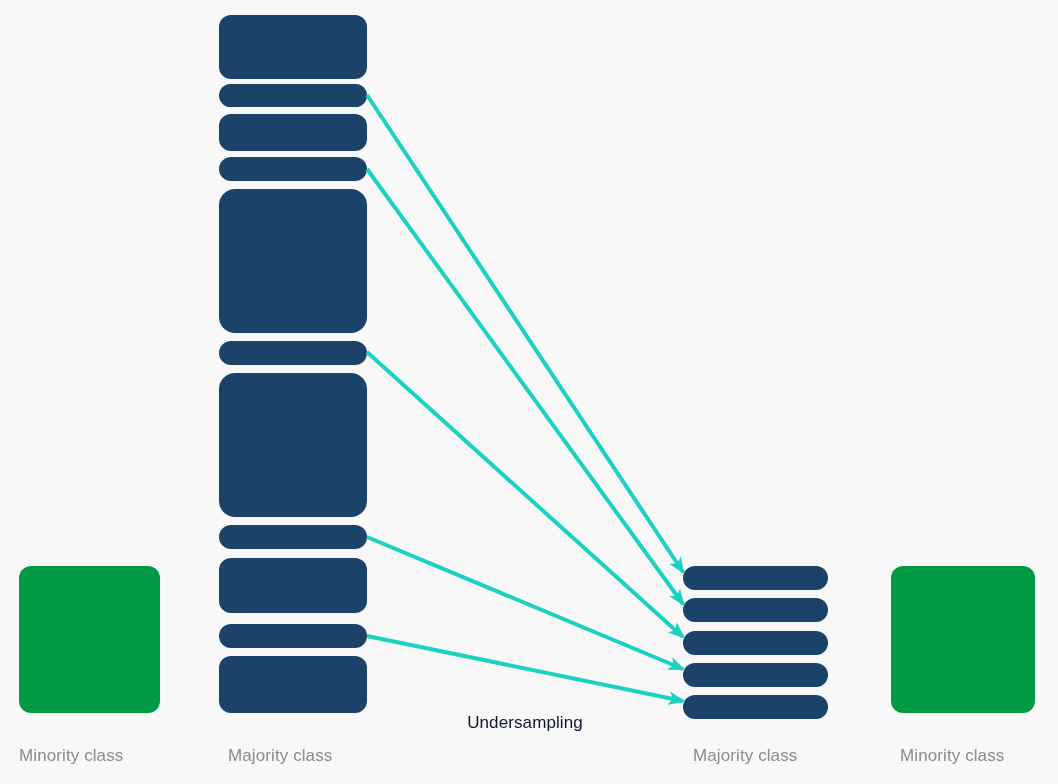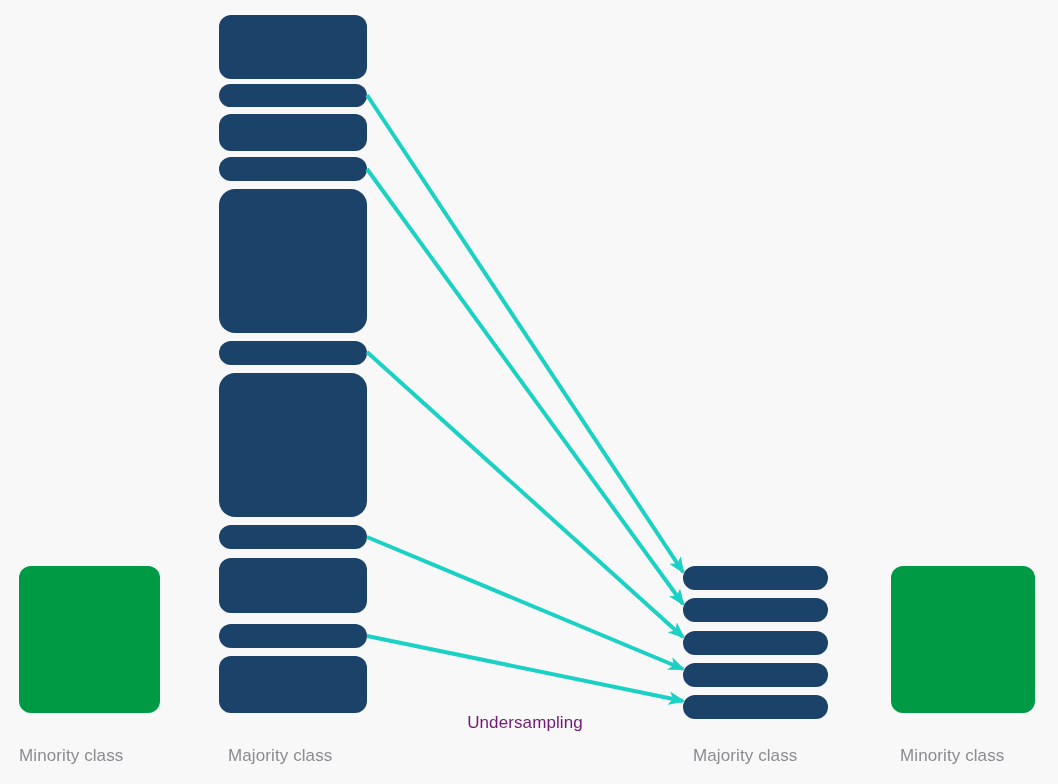--- a/index.html
+++ b/index.html
@@ -94,18 +94,18 @@
         <line x1="367" y1="169" x2="683" y2="604" stroke="#1ad1c4" stroke-width="4" stroke-linecap="butt" marker-end="url(#arrowhead)"></line>
         <line x1="367" y1="352" x2="683" y2="637" stroke="#1ad1c4" stroke-width="4" stroke-linecap="butt" marker-end="url(#arrowhead)"></line>
         <line x1="367" y1="537" x2="683" y2="669" stroke="#1ad1c4" stroke-width="4" stroke-linecap="butt" marker-end="url(#arrowhead)"></line>
         <line x1="367" y1="636" x2="683" y2="701" stroke="#1ad1c4" stroke-width="4" stroke-linecap="butt" marker-end="url(#arrowhead)"></line>
       </g>
   </svg>
 
   <div id="captions-layer">
       <div class="caption left" style="left: 19px; top: 746px; color: rgb(139, 139, 144);">Minority class</div>
       <div class="caption left" style="left: 228px; top: 746px; color: rgb(139, 139, 144);">Majority class</div>
-      <div class="caption center" style="left: 525px; top: 713px; color: #701a75;">Undersampling</div>
+      <div class="caption center" style="left: 525px; top: 713px; color: #0f172a;">Undersampling</div>
       <div class="caption left" style="left: 693px; top: 746px; color: rgb(139, 139, 144);">Majority class</div>
       <div class="caption left" style="left: 900px; top: 746px; color: rgb(139, 139, 144);">Minority class</div>
     </div>
 
 </div>
 
 </body></html>

